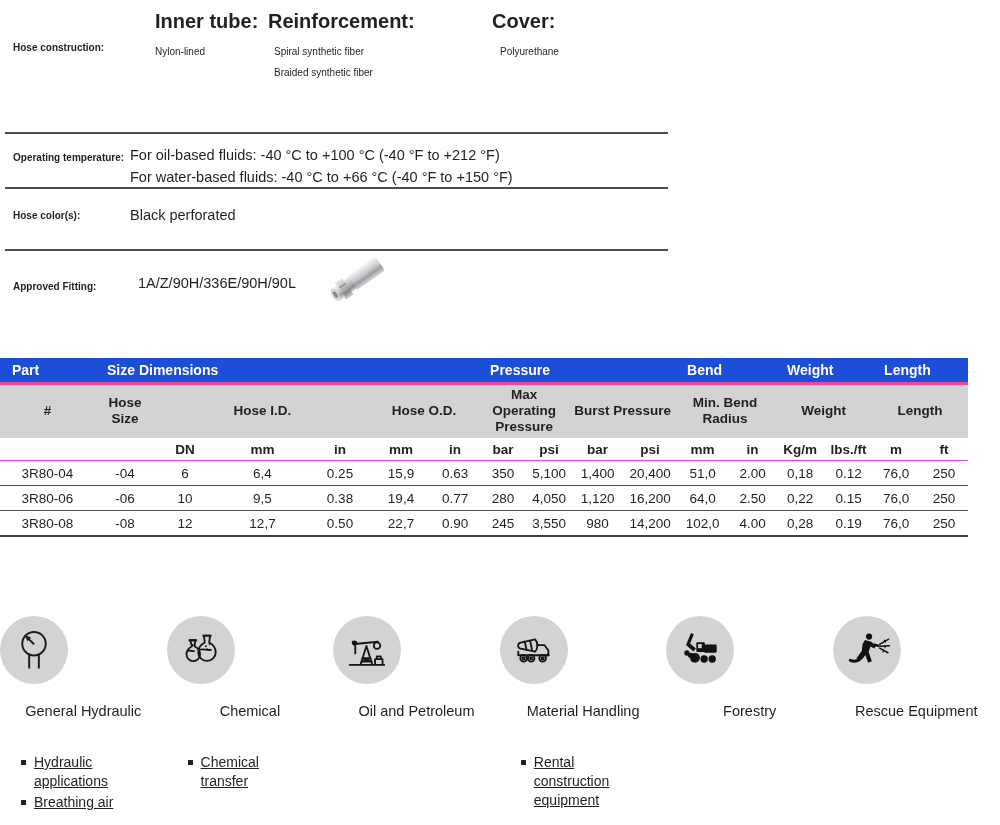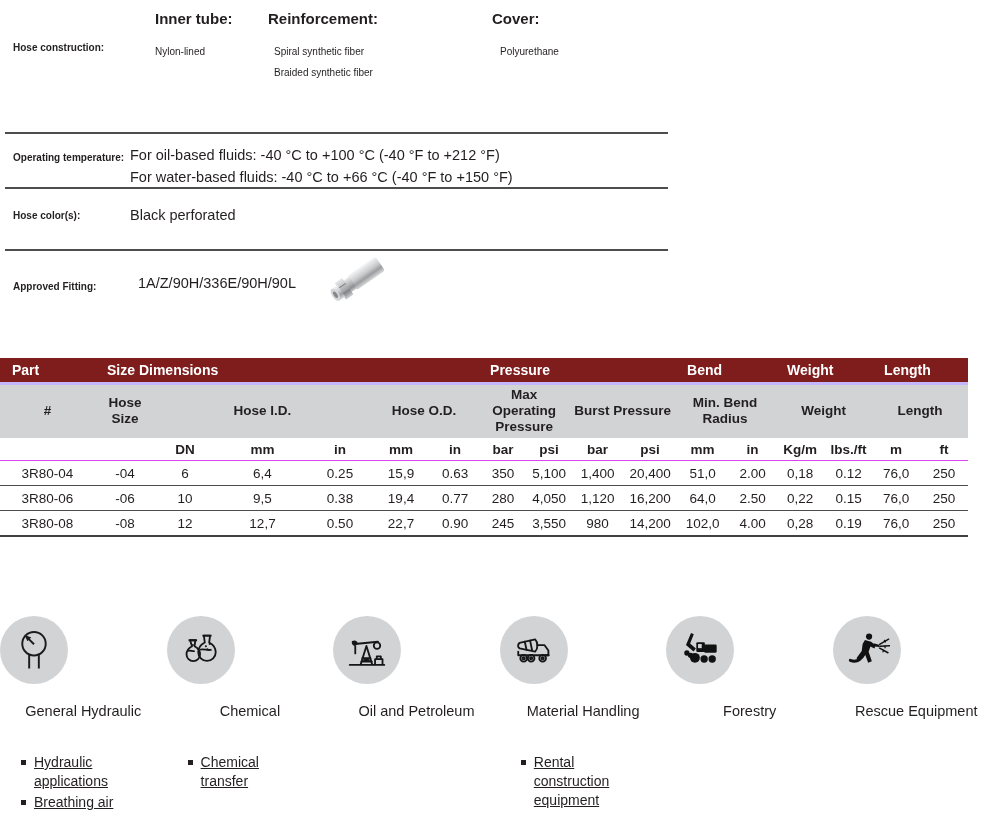--- a/index.html
+++ b/index.html
@@ -6,21 +6,21 @@
   body { background: #ffffff; font-family: "Liberation Sans", sans-serif; }
   .page { position: relative; width: 1000px; height: 825px; background: #fff; color: #231f20; overflow: hidden; }
 
   
   .hrline { position: absolute; left: 5px; width: 663px; border-top: 2px solid #4d4d4d; }
   .hr1 { top: 132px; }
   .hr2 { top: 187px; }
   .hr3 { top: 249px; }
 
   
-  .c-head { position: absolute; top: 10px; font-weight: bold; font-size: 15px; }
+  .c-head { position: absolute; top: 10px; font-weight: bold; font-size: 20px; }
   .c-head.inner { left: 155px; } .c-head.reinf { left: 268px; } .c-head.cover { left: 492px; }
   .side-label { position: absolute; left: 13px; font-weight: bold; font-size: 10px; line-height: 19px; }
   .lbl-construction { top: 38px; width: 120px; }
   .c-val { position: absolute; top: 41px; font-size: 10px; line-height: 21px; }
   .v-inner { left: 155px; } .v-reinf { left: 274px; } .v-cover { left: 500px; }
 
   
   .lbl-temp { top: 148px; width: 112px; }
   .temp-lines { position: absolute; left: 130px; top: 144px; font-size: 14.5px; line-height: 22px; }
 
@@ -29,21 +29,21 @@
   .v-colors { position: absolute; left: 130px; top: 207px; font-size: 14.5px; }
 
   
   .lbl-fitting { top: 273px; width: 100px; line-height: 27px; }
   .v-fitting { position: absolute; left: 138px; top: 275px; font-size: 14.5px; }
   .fitting-img { position: absolute; left: 320px; top: 250px; width: 76px; height: 58px; }
 
   
   table.spec { position: absolute; left: 0; top: 358px; width: 968px; border-collapse: collapse; table-layout: fixed; }
   table.spec th, table.spec td { overflow: hidden; }
-  th.ghead { background: #7f1d1d; color: #fff; font-weight: bold; font-size: 14px; text-align: left; padding: 4px 0 4px 12px; border-bottom: 3px solid #c4b5fd; white-space: nowrap; }
+  th.ghead { background: #1d4ed8; color: #fff; font-weight: bold; font-size: 14px; text-align: left; padding: 4px 0 4px 12px; border-bottom: 3px solid #ec4899; white-space: nowrap; }
   th.sub { background: #d2d3d4; color: #231f20; font-weight: bold; font-size: 13.5px; text-align: center; height: 54px; vertical-align: middle; line-height: 16px; padding: 2px 3px; }
   td.unit { text-align: center; font-weight: bold; font-size: 13.5px; padding: 4px 0 3px; border-bottom: 1px solid #d946ef; }
   tbody td { text-align: center; font-size: 13.5px; padding: 5px 0 4px; border-bottom: 1px solid #4d4d4d; }
   tbody tr:last-child td { border-bottom: 2px solid #404040; }
 
   
   .apps { position: absolute; left: 0; top: 616px; width: 1000px; display: flex; }
   .app-col { width: 166.6px; display: flex; flex-direction: column; }
   .app-circle { width: 68px; height: 68px; border-radius: 50%; background: #d2d3d5; display: flex; align-items: center; justify-content: center; flex: 0 0 auto; }
   .app-circle svg { width: 46px; height: 46px; }

